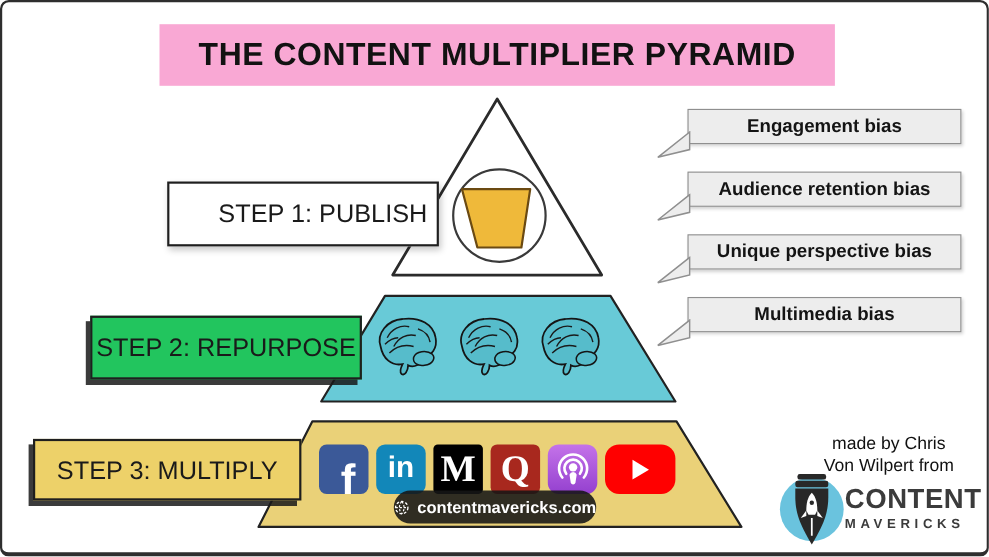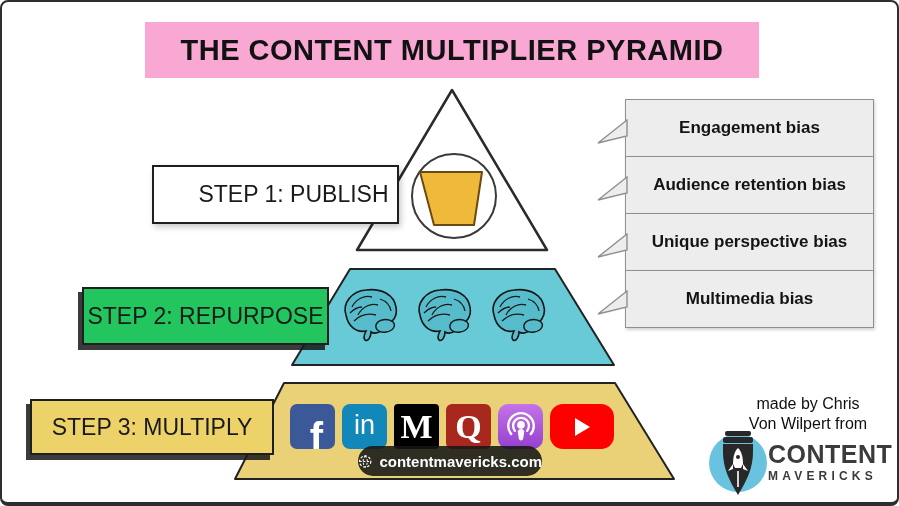--- a/index.html
+++ b/index.html
@@ -28,29 +28,29 @@
   
   .pub-circle{
     left:409px;top:151px;width:86px;height:86px;border:2px solid #3a3a3a;border-radius:50%;
     background:#fff;box-sizing:border-box;z-index:3;
   }
   
   .iconrow{left:288px;top:402px;display:flex;gap:7px;z-index:5;}
   .sicon{width:45px;height:45px;display:flex;align-items:center;justify-content:center;color:#fff;box-sizing:border-box;}
   .i-fb{border-radius:7px;font-weight:bold;font-size:40px;align-items:flex-end;justify-content:center;overflow:hidden;}
   .i-fb span{line-height:.82;margin-bottom:-5px;margin-left:8px;}
-  .i-li{border-radius:8px;font-weight:normal;font-size:27px;}
+  .i-li{border-radius:8px;font-weight:bold;font-size:27px;}
   .i-li span{margin-top:-2px;}
   .i-md{border-radius:4px;font-family:"Liberation Serif",serif;font-weight:bold;font-size:34px;}
   .i-qr{border-radius:6px;font-family:"Liberation Serif",serif;font-weight:bold;font-size:34px;}
   .i-pod{border-radius:10px;background:linear-gradient(180deg,#c473e9 0%,#9440cf 100%);}
   .i-yt{width:64px;border-radius:13px;}
   
   .bubble{
-    left:623px;width:249px;height:58px;background:#ededed;border:1.5px solid #8f8f8f;
+    left:623px;width:249px;height:32px;background:#ededed;border:1.5px solid #8f8f8f;
     box-sizing:border-box;display:flex;align-items:center;justify-content:center;
     font-size:17px;font-weight:bold;color:#141414;box-shadow:1px 2px 3px rgba(0,0,0,.18);z-index:4;
   }
   .bubble .tail{position:absolute;left:-29px;top:19px;}
   
   .pill{
     left:356px;top:444px;width:184px;height:30px;border-radius:15px;background:rgba(22,22,22,.88);
     display:flex;align-items:center;justify-content:center;gap:7px;color:#fff;
     font-size:15px;font-weight:bold;z-index:10;
   }

